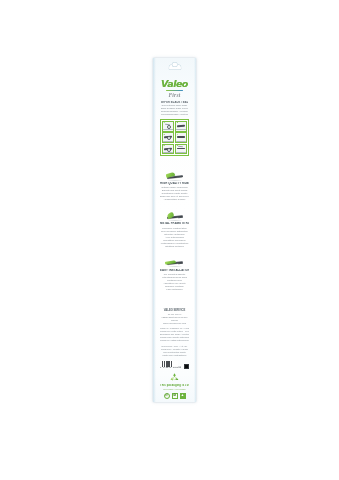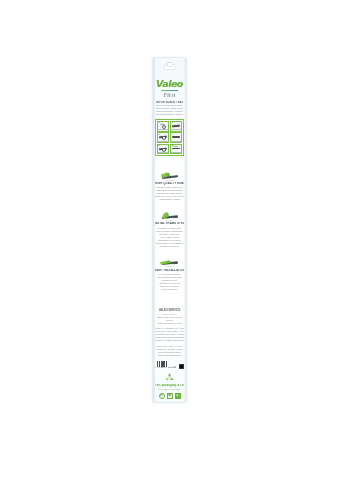--- a/index.html
+++ b/index.html
@@ -21,21 +21,21 @@
     position: absolute;
     inset: 0;
     background: #ffffff;
   }
 
   
   #package {
     position: absolute;
     left: 153px;
     top: 58px;
-    width: 33px;
+    width: 43px;
     height: 344px;
     background: linear-gradient(180deg,
         #f2f8fb 0%,
         #f7fbfd 8%,
         #fdfefe 22%,
         #ffffff 45%,
         #ffffff 72%,
         #fbfdfe 92%,
         #f4f9fc 100%);
     box-shadow: 0 0 1.5px rgba(120,150,170,.45),

